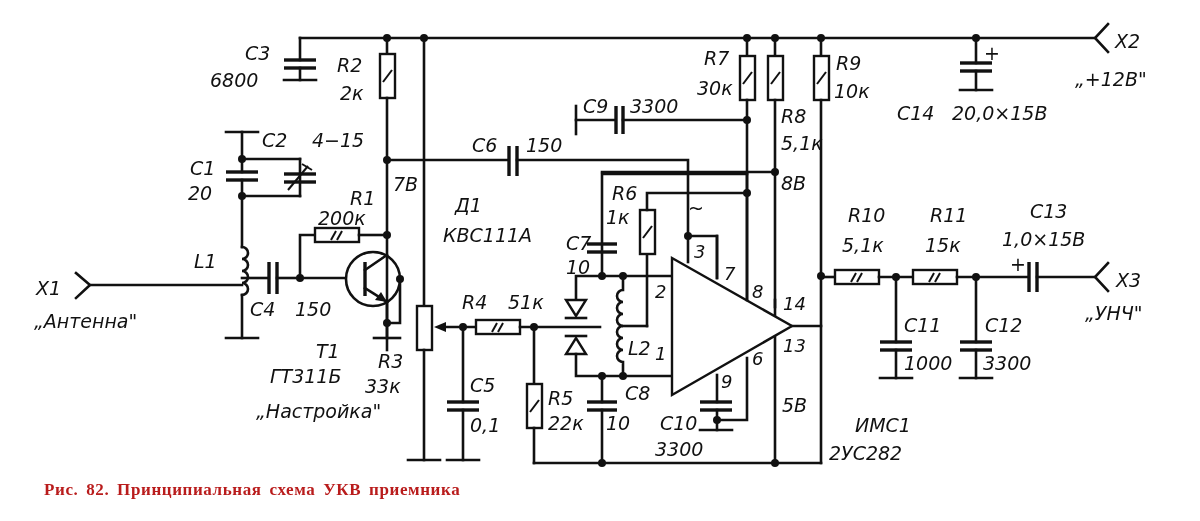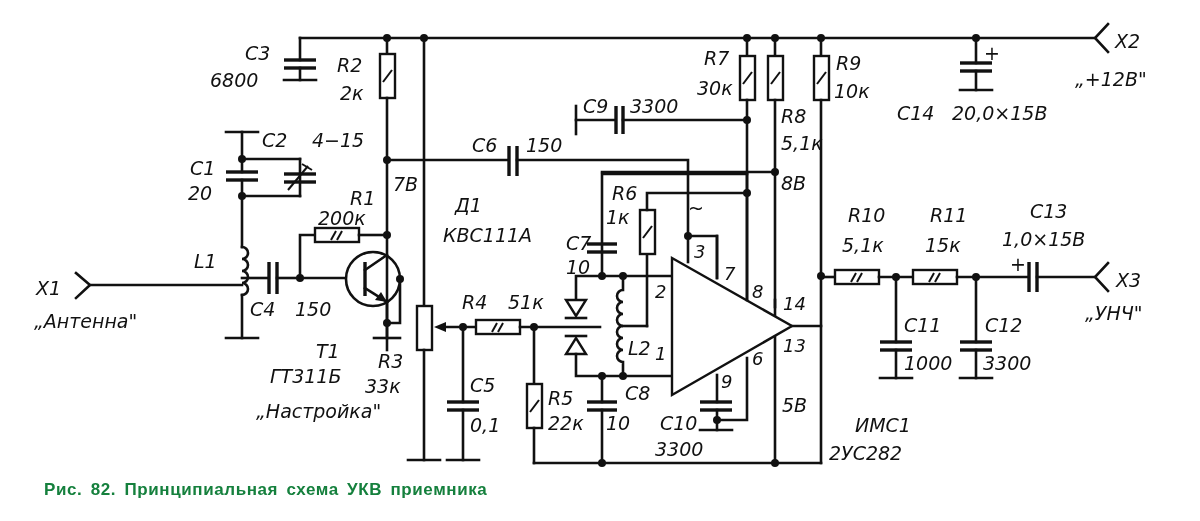--- a/index.html
+++ b/index.html
@@ -7,21 +7,21 @@
   #schematic { position: absolute; left: 0; top: 0; width: 1200px; height: 480px; }
   #schematic .w { stroke: #111; stroke-width: 2.6; fill: none; stroke-linecap: square; }
   #schematic .thin { stroke: #111; stroke-width: 2; fill: none; }
   #schematic .plate { stroke: #111; stroke-width: 3.4; fill: none; }
   #schematic .dot { fill: #111; }
   #schematic .box { stroke: #111; stroke-width: 2.4; fill: #fff; }
   #schematic text { font-family: "DejaVu Sans", sans-serif; font-style: italic; font-size: 19px; fill: #111; }
   #schematic text.pin { font-size: 18px; }
   #caption {
     position: absolute; left: 44px; top: 480px;
-    font-family: Liberation Sans, sans-serif; font-weight: bold; font-size: 17px; color: #15803d;
+    font-family: Liberation Serif, serif; font-weight: bold; font-size: 17px; color: #b91c1c;
     letter-spacing: 0.6px; word-spacing: 3px;
   }
 </style>
 </head>
 <body>
 
 <svg id="schematic" viewBox="0 0 1200 480" xmlns="http://www.w3.org/2000/svg">
 
   <g>
     <line class="w" x1="300" y1="38" x2="1095" y2="38"></line>

